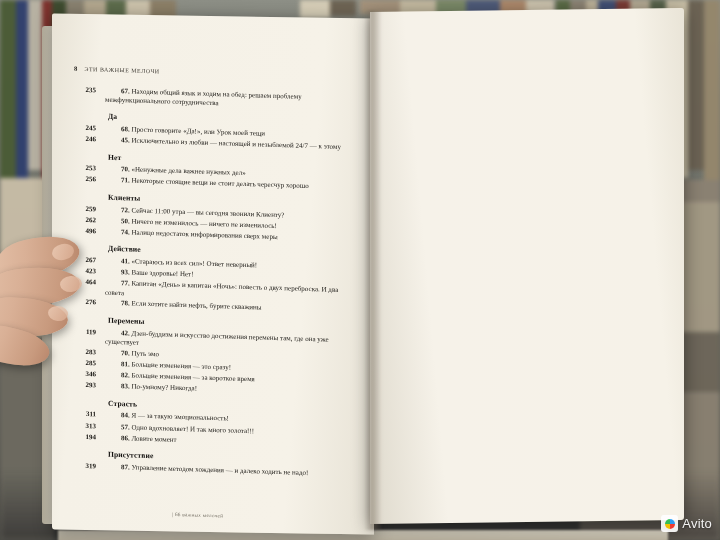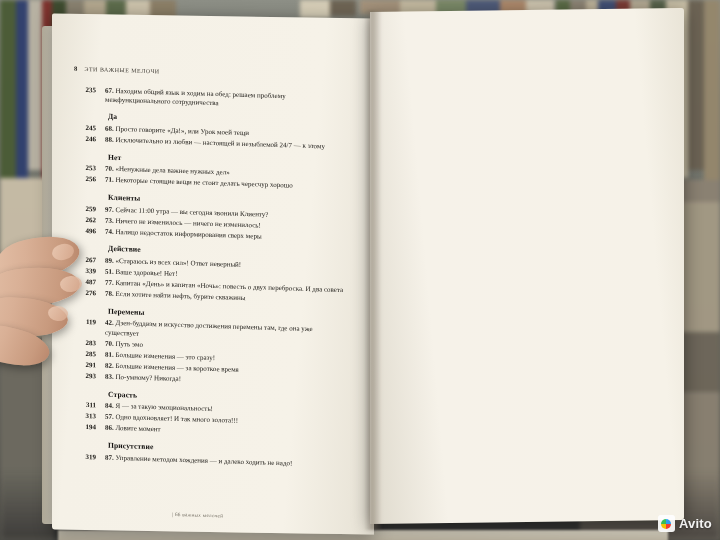--- a/index.html
+++ b/index.html
@@ -156,21 +156,21 @@
     color: #15130f;
     padding-right: 0px;
   }
   .item {
     margin-left: 9px;
     flex: 1;
     font-size: 7.0px;
     line-height: 9.4px;
     color: #1b1915;
   }
-  .item .idx { font-weight: bold; }
+  .item .idx { font-weight: bold; margin-left: 16px; }
 
   
   .foot {
     position: absolute;
     left: 120px;
     bottom: 14px;
     font-size: 5.2px;
     color: #6c675c;
     letter-spacing: 0.3px;
     transform: skewY(0.9deg);
@@ -229,21 +229,21 @@
     left: 3.5px; top: 3.5px;
     width: 10px; height: 10px;
     border-radius: 50%;
     background:
       conic-gradient(#2aa3ff 0 25%, #ff3b30 0 50%, #ffcc00 0 75%, #34c759 0 100%);
   }
   .wm-text {
     color: #ffffff;
     font-family: "Liberation Sans", sans-serif;
     font-size: 13px;
-    font-weight: bold;
+    font-weight: normal;
     letter-spacing: 0.2px;
     text-shadow: 0 1px 2px rgba(0,0,0,0.5);
   }
 </style>
 </head>
 <body>
 
 <div id="scene">
 
   <div class="bg"></div>
@@ -306,76 +306,76 @@
               <span class="num">235</span>
               <span class="item"><span class="idx">67.</span><span> Находим общий язык и ходим на обед: решаем проблему межфункционального сотрудничества</span></span>
             </div>
             <div class="sec">Да</div>
             <div class="row">
               <span class="num">245</span>
               <span class="item"><span class="idx">68.</span><span> Просто говорите «Да!», или Урок моей тещи</span></span>
             </div>
             <div class="row">
               <span class="num">246</span>
-              <span class="item"><span class="idx">88.</span><span> Исключительно из любви — настоящей и незыблемой 24/7 — к этому</span></span>
+              <span class="item"><span class="idx">45.</span><span> Исключительно из любви — настоящей и незыблемой 24/7 — к этому</span></span>
             </div>
             <div class="sec">Нет</div>
             <div class="row">
               <span class="num">253</span>
               <span class="item"><span class="idx">70.</span><span> «Ненужные дела важнее нужных дел»</span></span>
             </div>
             <div class="row">
               <span class="num">256</span>
               <span class="item"><span class="idx">71.</span><span> Некоторые стоящие вещи не стоит делать чересчур хорошо</span></span>
             </div>
             <div class="sec">Клиенты</div>
             <div class="row">
               <span class="num">259</span>
-              <span class="item"><span class="idx">97.</span><span> Сейчас 11:00 утра — вы сегодня звонили Клиенту?</span></span>
+              <span class="item"><span class="idx">72.</span><span> Сейчас 11:00 утра — вы сегодня звонили Клиенту?</span></span>
             </div>
             <div class="row">
               <span class="num">262</span>
-              <span class="item"><span class="idx">73.</span><span> Ничего не изменилось — ничего не изменилось!</span></span>
+              <span class="item"><span class="idx">50.</span><span> Ничего не изменилось — ничего не изменилось!</span></span>
             </div>
             <div class="row">
               <span class="num">496</span>
               <span class="item"><span class="idx">74.</span><span> Налицо недостаток информирования сверх меры</span></span>
             </div>
             <div class="sec">Действие</div>
             <div class="row">
               <span class="num">267</span>
-              <span class="item"><span class="idx">89.</span><span> «Стараюсь из всех сил»! Ответ неверный!</span></span>
-            </div>
-            <div class="row">
-              <span class="num">339</span>
-              <span class="item"><span class="idx">51.</span><span> Ваше здоровье! Нет!</span></span>
-            </div>
-            <div class="row">
-              <span class="num">487</span>
+              <span class="item"><span class="idx">41.</span><span> «Стараюсь из всех сил»! Ответ неверный!</span></span>
+            </div>
+            <div class="row">
+              <span class="num">423</span>
+              <span class="item"><span class="idx">93.</span><span> Ваше здоровье! Нет!</span></span>
+            </div>
+            <div class="row">
+              <span class="num">464</span>
               <span class="item"><span class="idx">77.</span><span> Капитан «День» и капитан «Ночь»: повесть о двух переброска. И два совета</span></span>
             </div>
             <div class="row">
               <span class="num">276</span>
               <span class="item"><span class="idx">78.</span><span> Если хотите найти нефть, бурите скважины</span></span>
             </div>
             <div class="sec">Перемены</div>
             <div class="row">
               <span class="num">119</span>
               <span class="item"><span class="idx">42.</span><span> Дзен-буддизм и искусство достижения перемены там, где она уже существует</span></span>
             </div>
             <div class="row">
               <span class="num">283</span>
               <span class="item"><span class="idx">70.</span><span> Путь эмо</span></span>
             </div>
             <div class="row">
               <span class="num">285</span>
               <span class="item"><span class="idx">81.</span><span> Большие изменения — это сразу!</span></span>
             </div>
             <div class="row">
-              <span class="num">291</span>
+              <span class="num">346</span>
               <span class="item"><span class="idx">82.</span><span> Большие изменения — за короткое время</span></span>
             </div>
             <div class="row">
               <span class="num">293</span>
               <span class="item"><span class="idx">83.</span><span> По-умному? Никогда!</span></span>
             </div>
             <div class="sec">Страсть</div>
             <div class="row">
               <span class="num">311</span>
               <span class="item"><span class="idx">84.</span><span> Я — за такую эмоциональность!</span></span>

